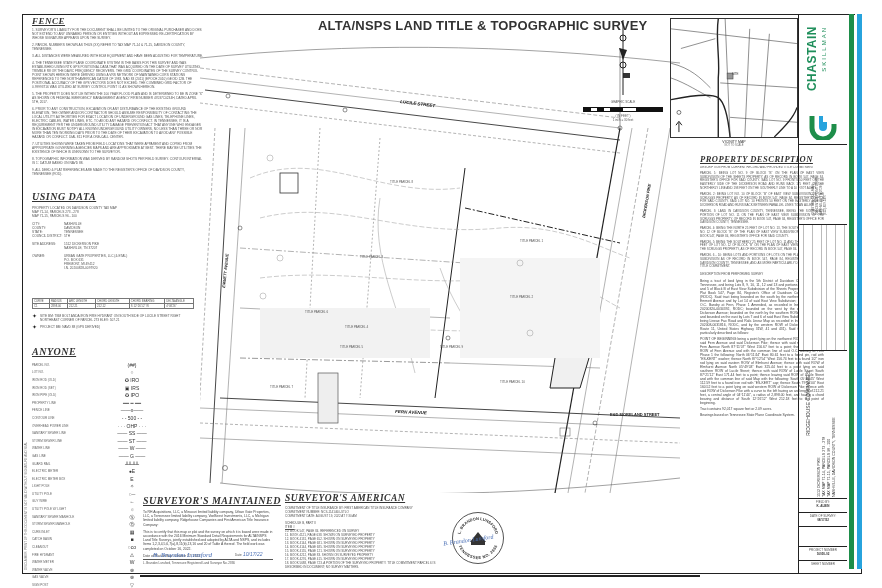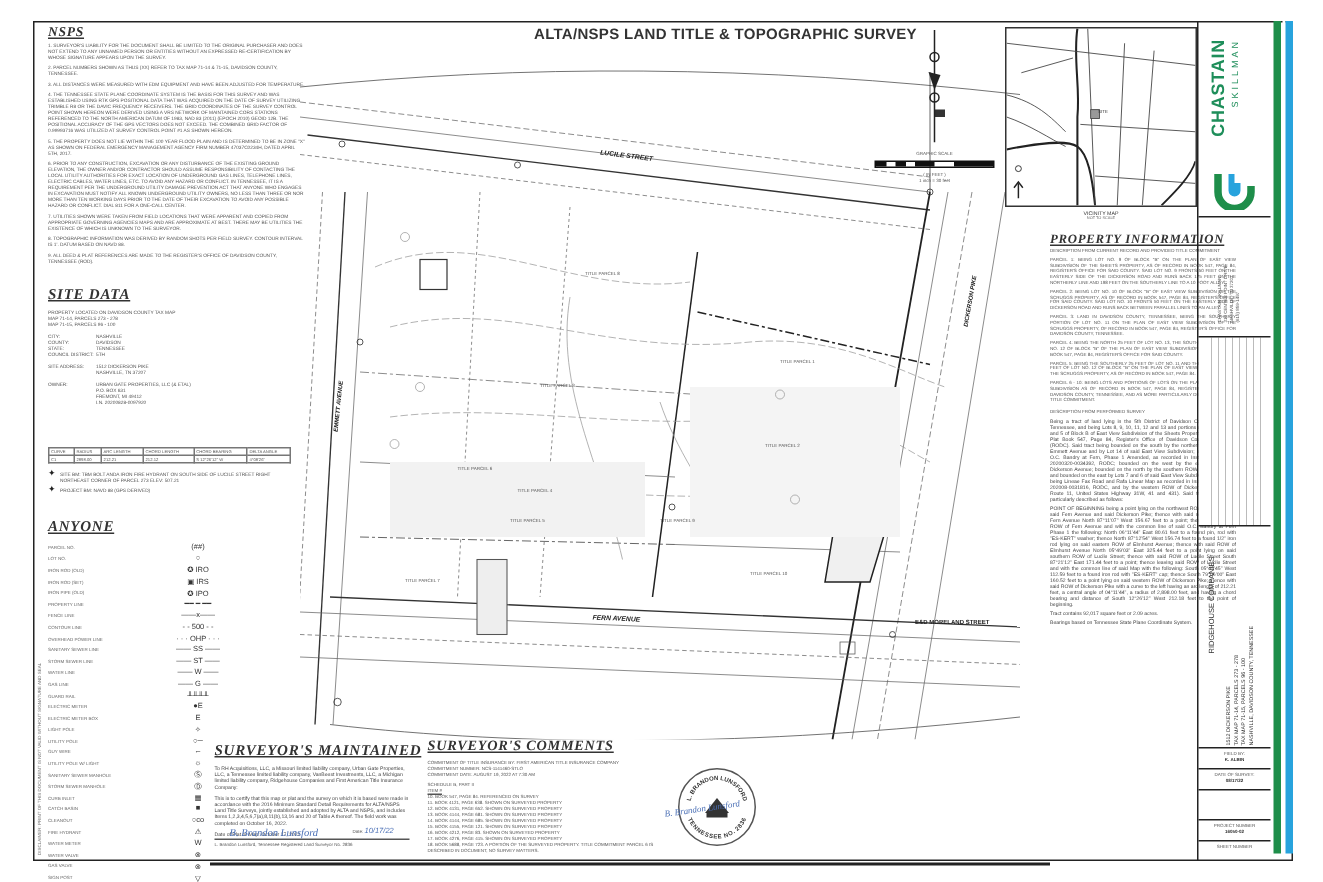--- a/index.html
+++ b/index.html
@@ -17,21 +17,21 @@
 .kv span:first-child{width:32px}
 .curve-tbl{position:absolute;left:0;top:282px;width:162px;border-collapse:collapse;font-size:2.8px;color:#555}
 .curve-tbl td{border:.5px solid #777;padding:0 1px;height:4px}
 .bm{position:absolute;left:0;top:298px;width:165px}
 .legend-title{position:absolute;left:0;top:330px;font-size:10px}
 .legend{position:absolute;left:0;top:345px;width:160px}
 .lg-row{display:flex;align-items:center;height:7.6px}
 .lg-row .lg-lbl{width:70px;font-size:3px;color:#666;text-transform:uppercase}
 .lg-row .lg-sym{width:60px;display:flex;justify-content:center;align-items:center;font-size:5px;color:#333}
 .sideline{position:absolute;left:24px;top:440px;width:6px;height:130px;font-size:3px;color:#777;writing-mode:vertical-rl;transform:rotate(180deg)}
-.title-main{position:absolute;left:356px;top:18px;font-size:10px;font-weight:bold;color:#333;letter-spacing:.2px}
+.title-main{position:absolute;left:318px;top:18px;font-size:13px;font-weight:bold;color:#333;letter-spacing:.2px}
 .plan{position:absolute;left:200px;top:28px;width:490px;height:465px}
 .scale{position:absolute;left:583px;top:100px;width:80px;text-align:center}
 .scale .lbl{font-size:3px;color:#555}
 .scale-bar{display:flex;height:5px;margin:3px 0 2px;border:.6px solid #111}
 .scale-bar div{flex:1}
 .vicinity{position:absolute;left:670px;top:18px;width:128px;height:120px;border:1px solid #333}
 .vic-cap{position:absolute;left:670px;top:140px;width:128px;text-align:center;font-size:3.5px;color:#333}
 .vic-cap .sub{font-size:2.6px;color:#666}
 .prop-title{position:absolute;left:700px;top:154px;font-size:8.5px}
 .prop-body{position:absolute;left:700px;top:166px;width:124px;height:400px;overflow:hidden}
@@ -50,34 +50,34 @@
 .comm-body .row{font-size:3px;line-height:4px;color:#555;text-transform:uppercase}
 .seal{position:absolute;left:452px;top:512px;width:52px;height:52px;border-radius:50%;border:1.5px solid #555;display:flex;align-items:center;justify-content:center}
 .bottomrule{position:absolute;left:140px;top:575px;width:560px;height:2px;background:#222}
 </style>
 </head>
 <body>
 
 <div class="sheet"></div>
 
 <div class="leftcol">
-  <div class="notes-title h-serif">NSPS</div>
+  <div class="notes-title h-serif">FENCE</div>
   <div class="notes-body tiny">
     <p>1. SURVEYOR'S LIABILITY FOR THE DOCUMENT SHALL BE LIMITED TO THE ORIGINAL PURCHASER AND DOES NOT EXTEND TO ANY UNNAMED PERSON OR ENTITIES WITHOUT AN EXPRESSED RE-CERTIFICATION BY WHOSE SIGNATURE APPEARS UPON THE SURVEY.</p>
     <p>2. PARCEL NUMBERS SHOWN AS THUS (XX) REFER TO TAX MAP 71-14 &amp; 71-15, DAVIDSON COUNTY, TENNESSEE.</p>
     <p>3. ALL DISTANCES WERE MEASURED WITH EDM EQUIPMENT AND HAVE BEEN ADJUSTED FOR TEMPERATURE.</p>
     <p>4. THE TENNESSEE STATE PLANE COORDINATE SYSTEM IS THE BASIS FOR THIS SURVEY AND WAS ESTABLISHED USING RTK GPS POSITIONAL DATA THAT WAS ACQUIRED ON THE DATE OF SURVEY UTILIZING TRIMBLE R8 OR THE DAVIC FREQUENCY RECEIVERS. THE GRID COORDINATES OF THE SURVEY CONTROL POINT SHOWN HEREON WERE DERIVED USING A VRS NETWORK OF MAINTAINED CORS STATIONS REFERENCED TO THE NORTH AMERICAN DATUM OF 1983, NAD 83 (2011) (EPOCH 2010) GEOID 12B. THE POSITIONAL ACCURACY OF THE GPS VECTORS DOES NOT EXCEED. THE COMBINED GRID FACTOR OF 0.99993716 WAS UTILIZED AT SURVEY CONTROL POINT #1 AS SHOWN HEREON.</p>
     <p>5. THE PROPERTY DOES NOT LIE WITHIN THE 100 YEAR FLOOD PLAIN AND IS DETERMINED TO BE IN ZONE "X" AS SHOWN ON FEDERAL EMERGENCY MANAGEMENT AGENCY FIRM NUMBER 47037C0234H, DATED APRIL 5TH, 2017.</p>
     <p>6. PRIOR TO ANY CONSTRUCTION, EXCAVATION OR ANY DISTURBANCE OF THE EXISTING GROUND ELEVATION, THE OWNER AND/OR CONTRACTOR SHOULD ASSUME RESPONSIBILITY OF CONTACTING THE LOCAL UTILITY AUTHORITIES FOR EXACT LOCATION OF UNDERGROUND GAS LINES, TELEPHONE LINES, ELECTRIC CABLES, WATER LINES, ETC. TO AVOID ANY HAZARD OR CONFLICT. IN TENNESSEE, IT IS A REQUIREMENT PER THE UNDERGROUND UTILITY DAMAGE PREVENTION ACT THAT ANYONE WHO ENGAGES IN EXCAVATION MUST NOTIFY ALL KNOWN UNDERGROUND UTILITY OWNERS, NO LESS THAN THREE OR NOR MORE THAN TEN WORKING DAYS PRIOR TO THE DATE OF THEIR EXCAVATION TO AVOID ANY POSSIBLE HAZARD OR CONFLICT. DIAL 811 FOR A ONE-CALL CENTER.</p>
     <p>7. UTILITIES SHOWN WERE TAKEN FROM FIELD LOCATIONS THAT WERE APPARENT AND COPIED FROM APPROPRIATE GOVERNING AGENCIES MAPS AND ARE APPROXIMATE AT BEST. THERE MAY BE UTILITIES THE EXISTENCE OF WHICH IS UNKNOWN TO THE SURVEYOR.</p>
     <p>8. TOPOGRAPHIC INFORMATION WAS DERIVED BY RANDOM SHOTS PER FIELD SURVEY. CONTOUR INTERVAL IS 1'. DATUM BASED ON NAVD 88.</p>
     <p>9. ALL DEED &amp; PLAT REFERENCES ARE MADE TO THE REGISTER'S OFFICE OF DAVIDSON COUNTY, TENNESSEE (ROD).</p>
   </div>
 
-  <div class="site-title h-serif">SITE DATA</div>
+  <div class="site-title h-serif">USING DATA</div>
   <div class="site-body tiny">
     <div>PROPERTY LOCATED ON DAVIDSON COUNTY TAX MAP</div>
     <div>MAP 71-14, PARCELS 273 - 278</div>
     <div>MAP 71-15, PARCELS 96 - 100</div>
     <div style="height:4px"></div>
     <div class="kv">
         <span>CITY:</span>
         <span>NASHVILLE</span>
       </div>
     <div class="kv">
@@ -392,21 +392,21 @@
   </g>
   <circle cx="8" cy="95" r="2" fill="none" stroke="#222" stroke-width=".6"></circle>
   <text x="62" y="57" font-size="3" fill="#333" font-family="Liberation Sans, sans-serif">SITE</text>
   <path d="M8 115 L8 105 M5 108 L8 104 L11 108" stroke="#222" stroke-width="1" fill="none"></path>
 </svg>
 <div class="vic-cap">
   <div>VICINITY MAP</div>
   <div class="sub">NOT TO SCALE</div>
 </div>
 
-<div class="prop-title h-serif">PROPERTY INFORMATION</div>
+<div class="prop-title h-serif">PROPERTY DESCRIPTION</div>
 <div class="prop-body">
   <p>DESCRIPTION FROM CURRENT RECORD AND PROVIDED TITLE COMMITMENT</p>
   <p>PARCEL 1: BEING LOT NO. 9 OF BLOCK "B" ON THE PLAN OF EAST VIEW SUBDIVISION OF THE SHEETS PROPERTY, AS OF RECORD IN BOOK 547, PAGE 84, REGISTER'S OFFICE FOR SAID COUNTY. SAID LOT NO. 9 FRONTS 50 FEET ON THE EASTERLY SIDE OF THE DICKERSON ROAD AND RUNS BACK 175 FEET ON THE NORTHERLY LINE AND 198 FEET ON THE SOUTHERLY LINE TO A 10 FOOT ALLEY.</p>
   <p>PARCEL 2: BEING LOT NO. 10 OF BLOCK "B" OF EAST VIEW SUBDIVISION OF THE SCRUGGS PROPERTY, AS OF RECORD IN BOOK 547, PAGE 84, REGISTER'S OFFICE FOR SAID COUNTY. SAID LOT NO. 10 FRONTS 50 FEET ON THE EASTERLY SIDE OF DICKERSON ROAD AND RUNS BACK BETWEEN PARALLEL LINES TO AN ALLEY.</p>
   <p>PARCEL 3: LAND IN DAVIDSON COUNTY, TENNESSEE, BEING THE SOUTHERLY PORTION OF LOT NO. 11 ON THE PLAN OF EAST VIEW SUBDIVISION OF THE SCRUGGS PROPERTY, OF RECORD IN BOOK 547, PAGE 84, REGISTER'S OFFICE FOR DAVIDSON COUNTY, TENNESSEE.</p>
   <p>PARCEL 4: BEING THE NORTH 25 FEET OF LOT NO. 13, THE SOUTH 25 FEET OF LOT NO. 12 OF BLOCK "B" OF THE PLAN OF EAST VIEW SUBDIVISION, OF RECORD IN BOOK 547, PAGE 84, REGISTER'S OFFICE FOR SAID COUNTY.</p>
   <p>PARCEL 5: BEING THE SOUTHERLY 25 FEET OF LOT NO. 11 AND THE NORTHERLY 25 FEET OF LOT NO. 12 OF BLOCK "B" ON THE PLAN OF EAST VIEW SUBDIVISION OF THE SCRUGGS PROPERTY, AS OF RECORD IN BOOK 547, PAGE 84.</p>
   <p>PARCEL 6 - 10: BEING LOTS AND PORTIONS OF LOTS ON THE PLAN OF EAST VIEW SUBDIVISION AS OF RECORD IN BOOK 547, PAGE 84, REGISTER'S OFFICE FOR DAVIDSON COUNTY, TENNESSEE, AND AS MORE PARTICULARLY DESCRIBED IN THE TITLE COMMITMENT.</p>
   <p style="margin-top:4px">DESCRIPTION FROM PERFORMED SURVEY</p>
   <p class="plain">Being a tract of land lying in the 5th District of Davidson County, Nashville, Tennessee, and being Lots 8, 9, 10, 11, 12 and 13 and portions of Lots 1, 2, 3, 4 and 5 of Block B of East View Subdivision of the Sheets Property as recorded in Plat Book 547, Page 84, Register's Office of Davidson County, Tennessee (RODC). Said tract being bounded on the south by the northern right of way of Emmett Avenue and by Lot 14 of said East View Subdivision; said lot 14 being O.C. Bandry at Fern, Phase 1 Amended, as recorded in Instrument Number 20200320-0034392, RODC; bounded on the west by the eastern ROW of Dickerson Avenue; bounded on the north by the southern ROW of Lucile Street; and bounded on the east by Lots 7 and 6 of said East View Subdivision, said Lot 6 being Lineae Fax Road and Rafa Linear Map as recorded in Instrument Number 202008-0031816, RODC, and by the western ROW of Dickerson Pike (State Route 11, United States Highway 31W, 41 and 431). Said tract being more particularly described as follows:</p>
@@ -470,21 +470,21 @@
   <p>This is to certify that this map or plat and the survey on which it is based were made in accordance with the 2016 Minimum Standard Detail Requirements for ALTA/NSPS Land Title Surveys, jointly established and adopted by ALTA and NSPS, and includes Items 1,2,3,4,5,6,7(a),8,11(b),13,16 and 20 of Table A thereof. The field work was completed on October 16, 2022.</p>
   <p>Date of Plat or Map: October 17, 2022</p>
 </div>
 <div class="sig-script">B. Brandon Lunsford</div>
 <div style="position:absolute;left:235px;top:551px;font-size:3px;color:#555">
   <span>Date:</span>
   <span style="color:#4a6fb5;font-style:italic;font-size:5px">10/17/22</span>
 </div>
 <div class="sig">L. Brandon Lunsford, Tennessee Registered Land Surveyor No. 2836</div>
 
-<div class="comm-title h-serif">SURVEYOR'S COMMENTS</div>
+<div class="comm-title h-serif">SURVEYOR'S AMERICAN</div>
 <div class="comm-body">
   <div class="row">COMMITMENT OF TITLE INSURANCE BY: FIRST AMERICAN TITLE INSURANCE COMPANY</div>
   <div class="row">COMMITMENT NUMBER: NCS-1141460-STLO</div>
   <div class="row">COMMITMENT DATE: AUGUST 19, 2022 AT 7:30 AM</div>
   <div style="height:3px"></div>
   <div class="row">SCHEDULE B, PART II</div>
   <div class="row" style="text-decoration:underline">ITEM #</div>
   <div class="row">10. BOOK 547, PAGE 84. REFERENCED ON SURVEY</div>
   <div class="row">11. BOOK 4121, PAGE 638. SHOWN ON SURVEYED PROPERTY</div>
   <div class="row">12. BOOK 4131, PAGE 652. SHOWN ON SURVEYED PROPERTY</div>

